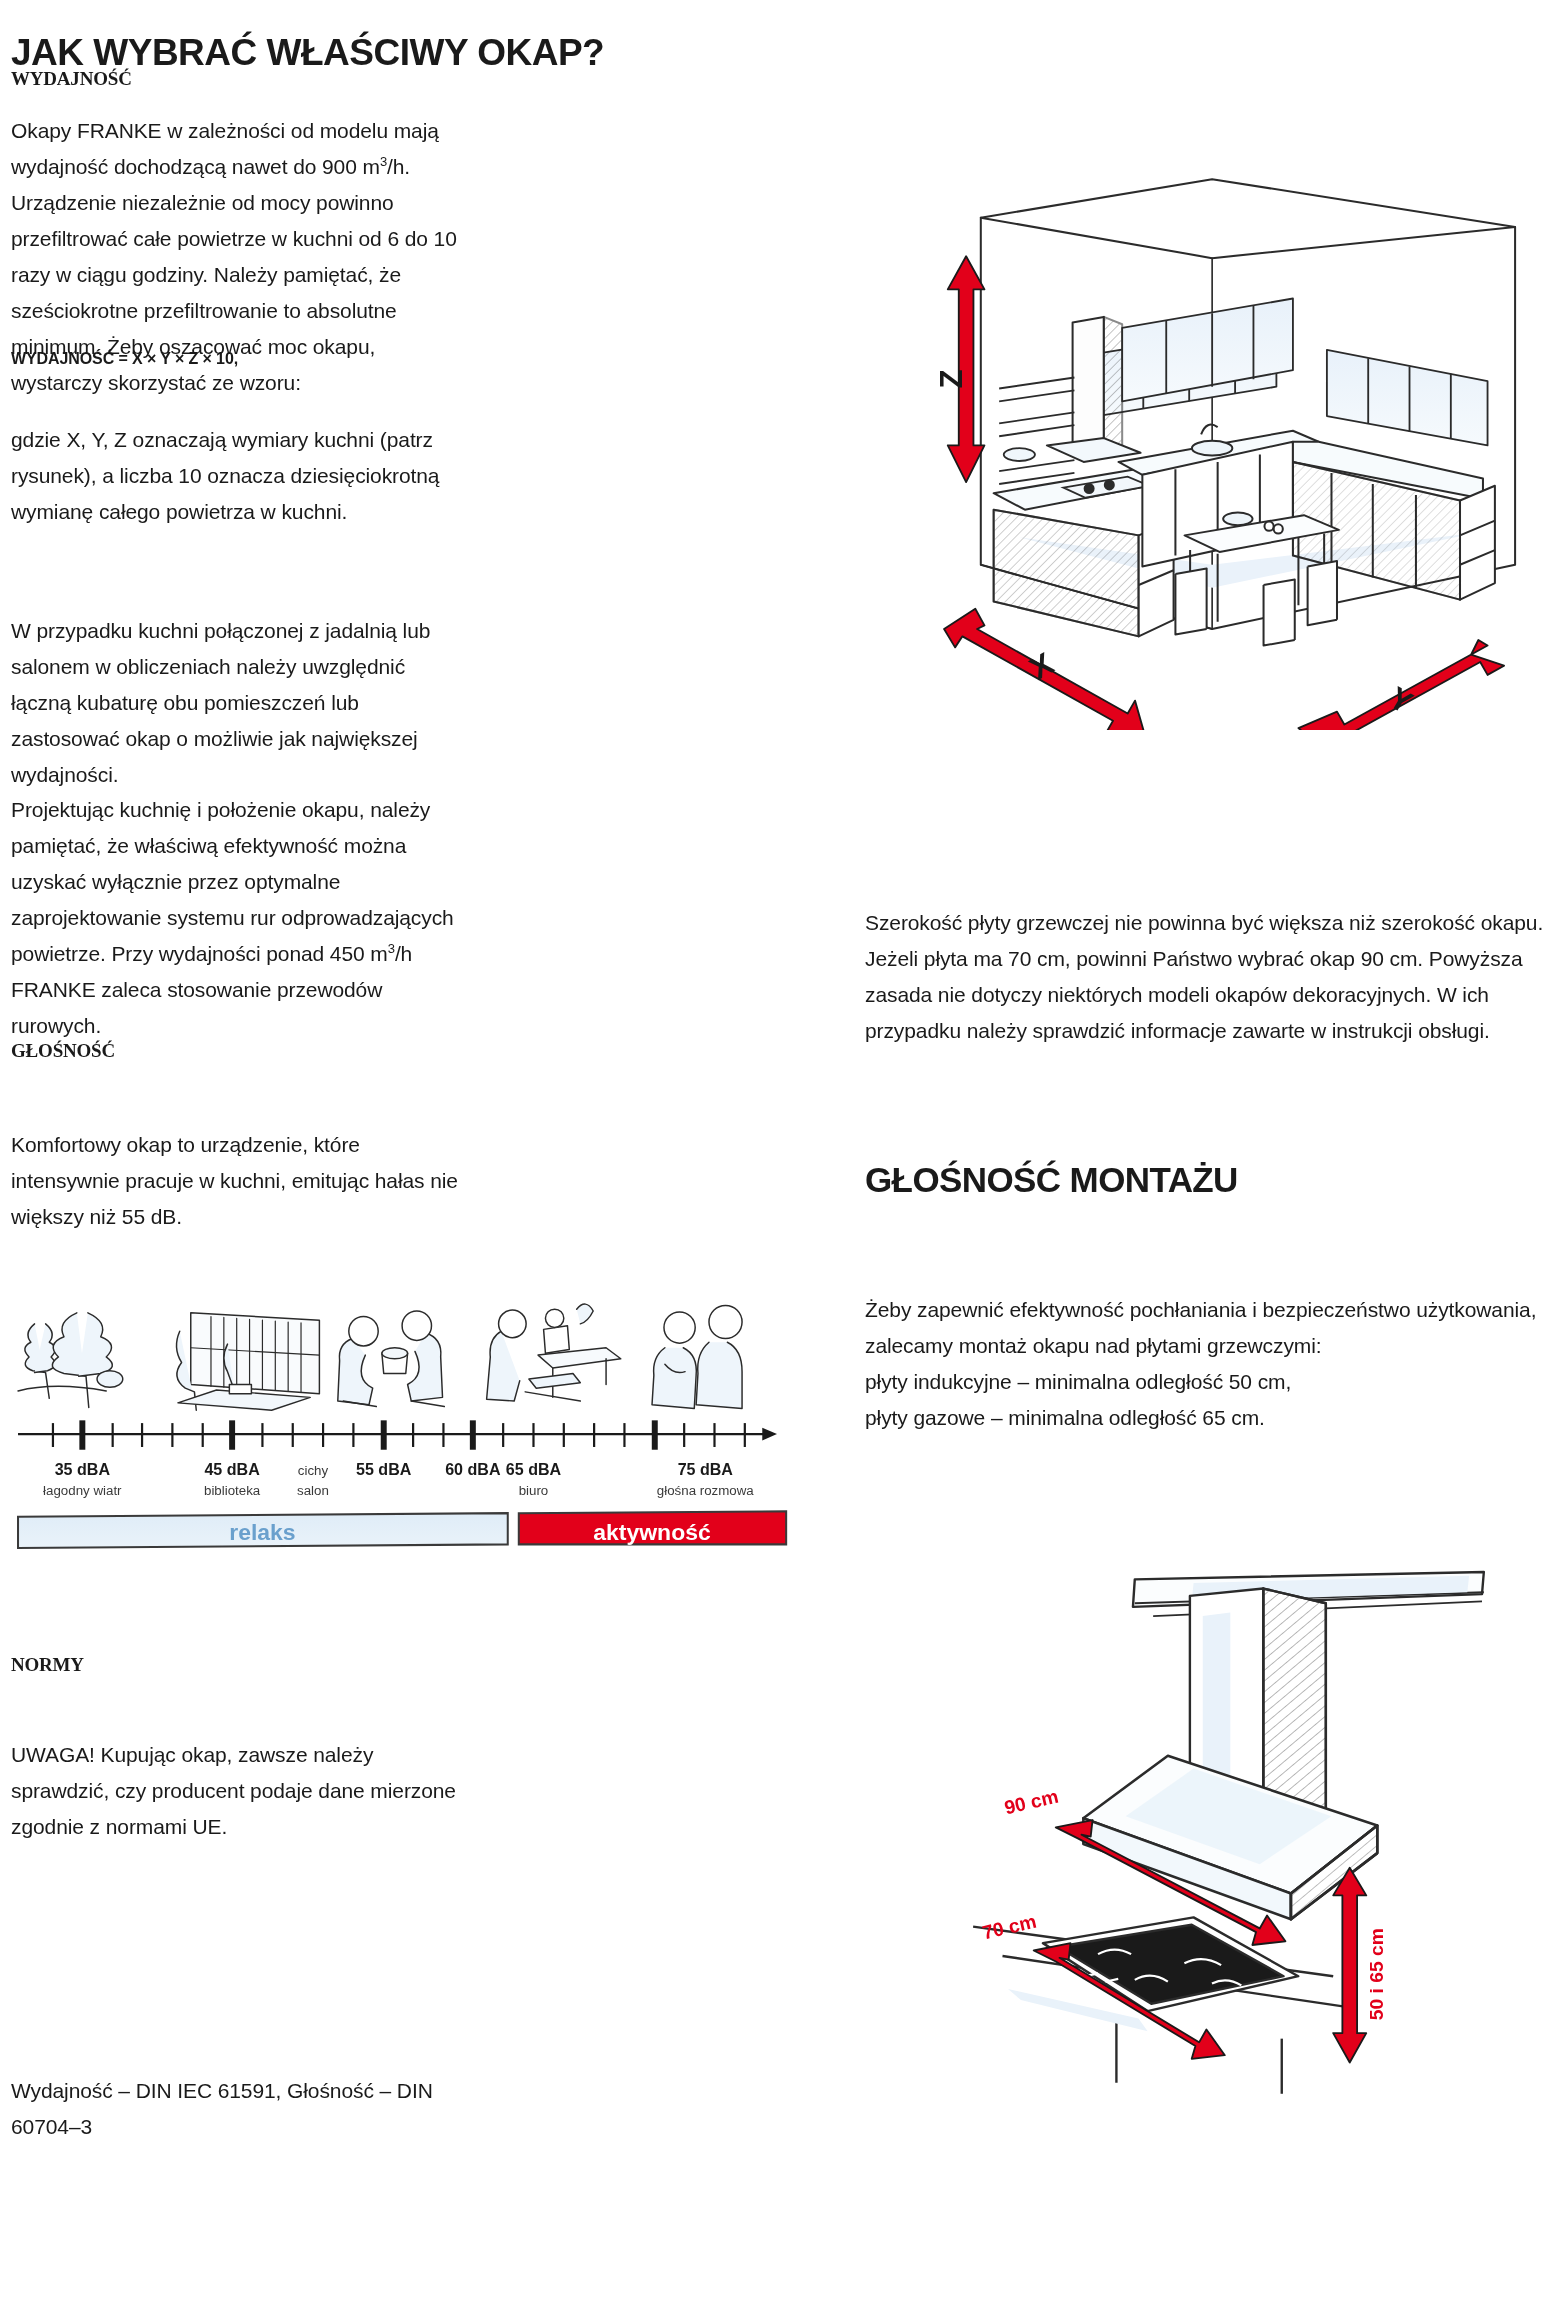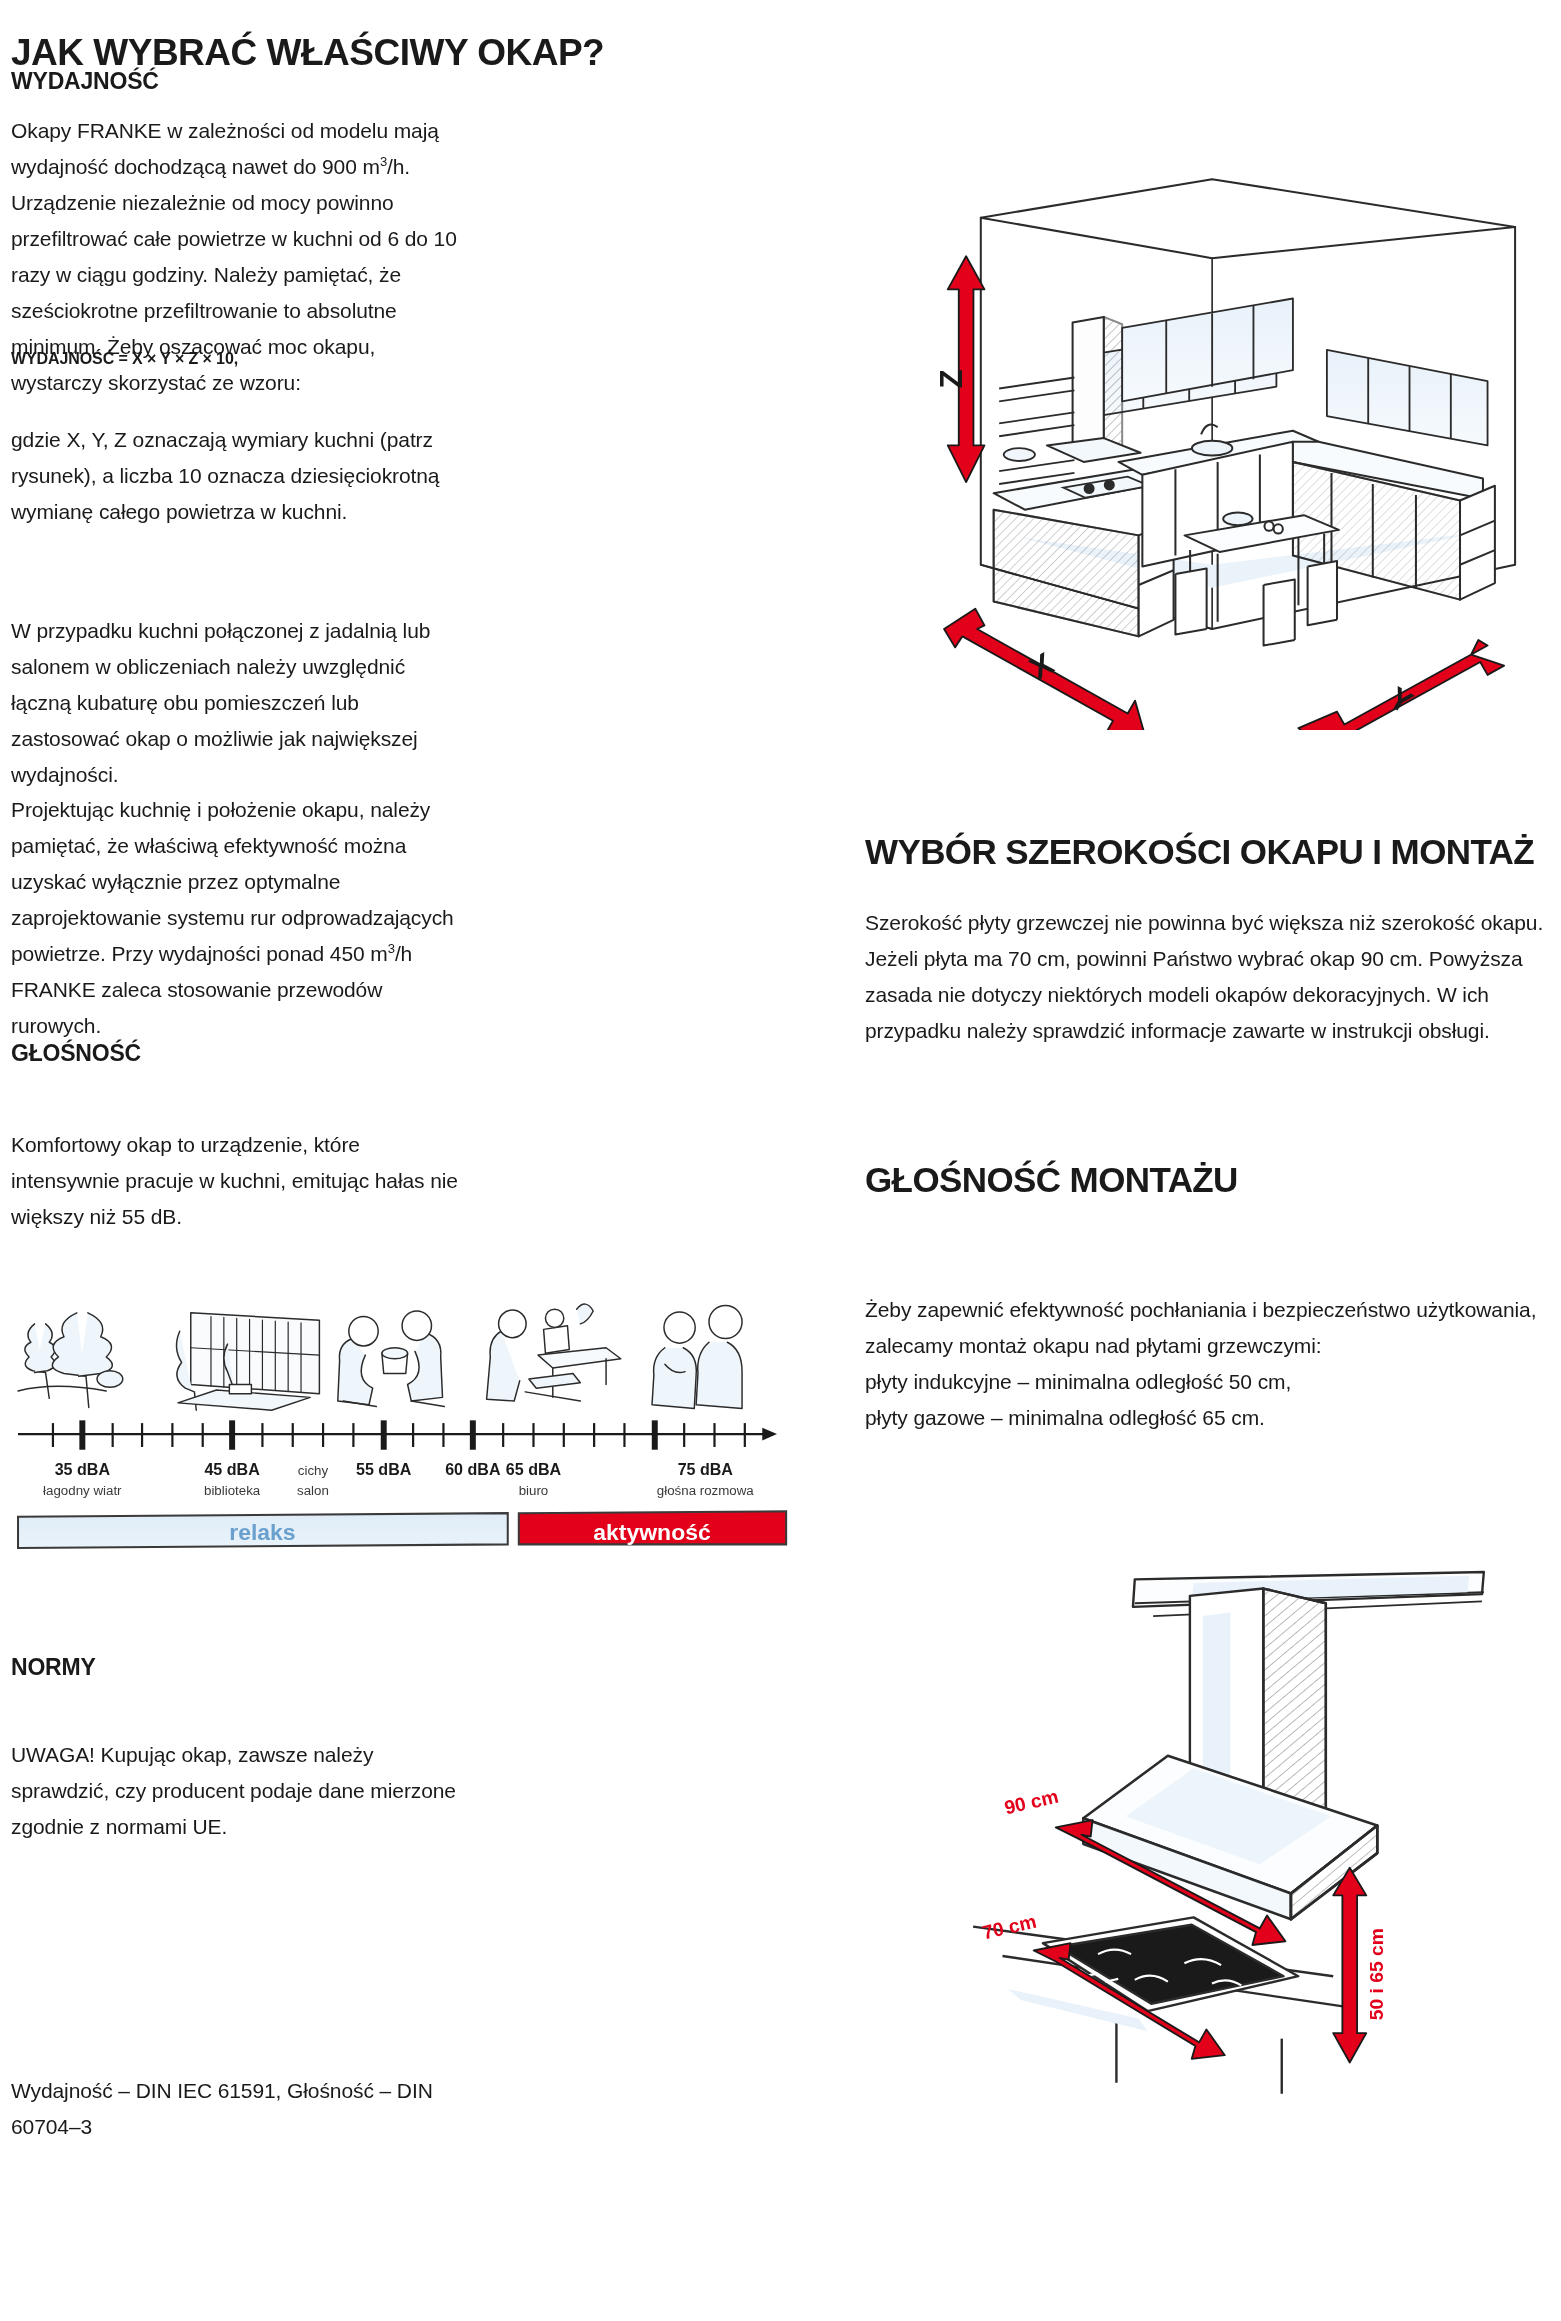--- a/index.html
+++ b/index.html
@@ -31,24 +31,25 @@
   }
   .h2 {
     position: absolute;
     font-size: 35px;
     font-weight: bold;
     letter-spacing: -0.6px;
     white-space: nowrap;
   }
   .h3 {
     position: absolute;
-    font-size: 23px;
+    font-size: 19px;
     font-weight: bold;
     letter-spacing: -0.2px;
     white-space: nowrap;
+    font-family: Liberation Serif, serif;
   }
   .body-text {
     position: absolute;
     font-size: 21px;
     line-height: 36px;
     font-weight: 400;
     letter-spacing: -0.1px;
   }
   .formula {
     position: absolute;
@@ -115,21 +116,20 @@
 
   <p class="body-text" id="glosnosc-p">Komfortowy okap to urządzenie, które intensywnie pracuje w kuchni, emitując hałas nie większy niż 55 dB.</p>
 
   <div class="h3" id="normy-head">NORMY</div>
 
   <p class="body-text" id="normy-p1">UWAGA! Kupując okap, zawsze należy sprawdzić, czy producent podaje dane mierzone zgodnie z normami UE.</p>
 
 
   <p class="body-text" id="normy-p3">Wydajność – DIN IEC 61591, Głośność – DIN 60704–3</p>
 
-  <h2 class="h2" id="wybor-head">WYBÓR SZEROKOŚCI OKAPU I MONTAŻ</h2>
 
   <p class="body-text" id="wybor-p">Szerokość płyty grzewczej nie powinna być większa niż szerokość okapu. Jeżeli płyta ma 70 cm, powinni Państwo wybrać okap 90 cm. Powyższa zasada nie dotyczy niektórych modeli okapów dekoracyjnych. W ich przypadku należy sprawdzić informacje zawarte w instrukcji obsługi.</p>
 
   <h2 class="h2" id="wysokosc-head">GŁOŚNOŚĆ MONTAŻU</h2>
 
   <p class="body-text" id="wysokosc-p" style="white-space: pre-line;">Żeby zapewnić efektywność pochłaniania i bezpieczeństwo użytkowania, zalecamy montaż okapu nad płytami grzewczymi:
 płyty indukcyjne – minimalna odległość 50 cm,
 płyty gazowe – minimalna odległość 65 cm.</p>
 
   <div class="figure" id="fig-kitchen">

